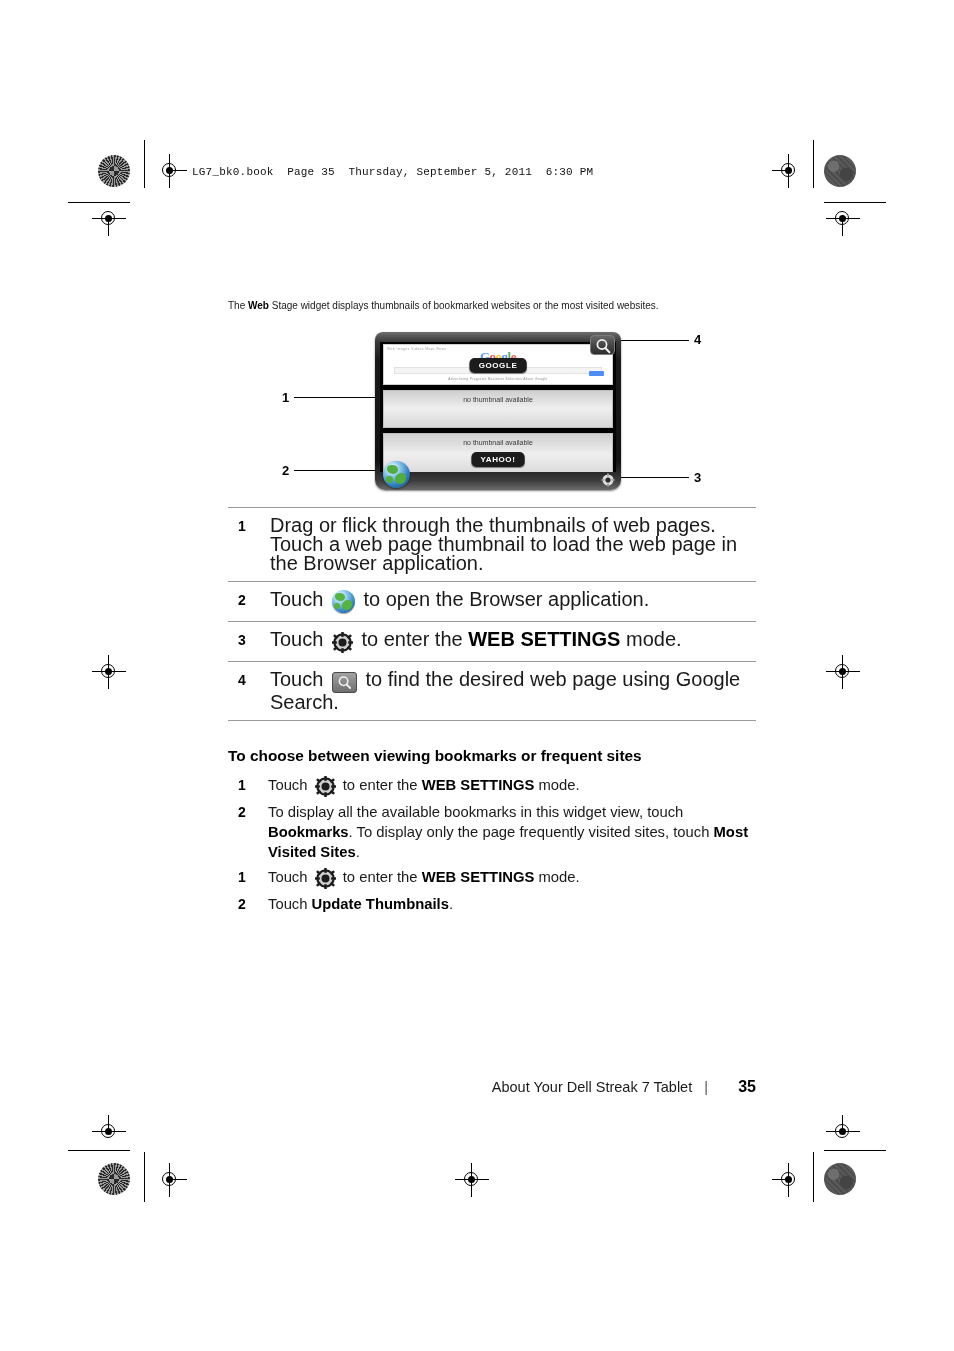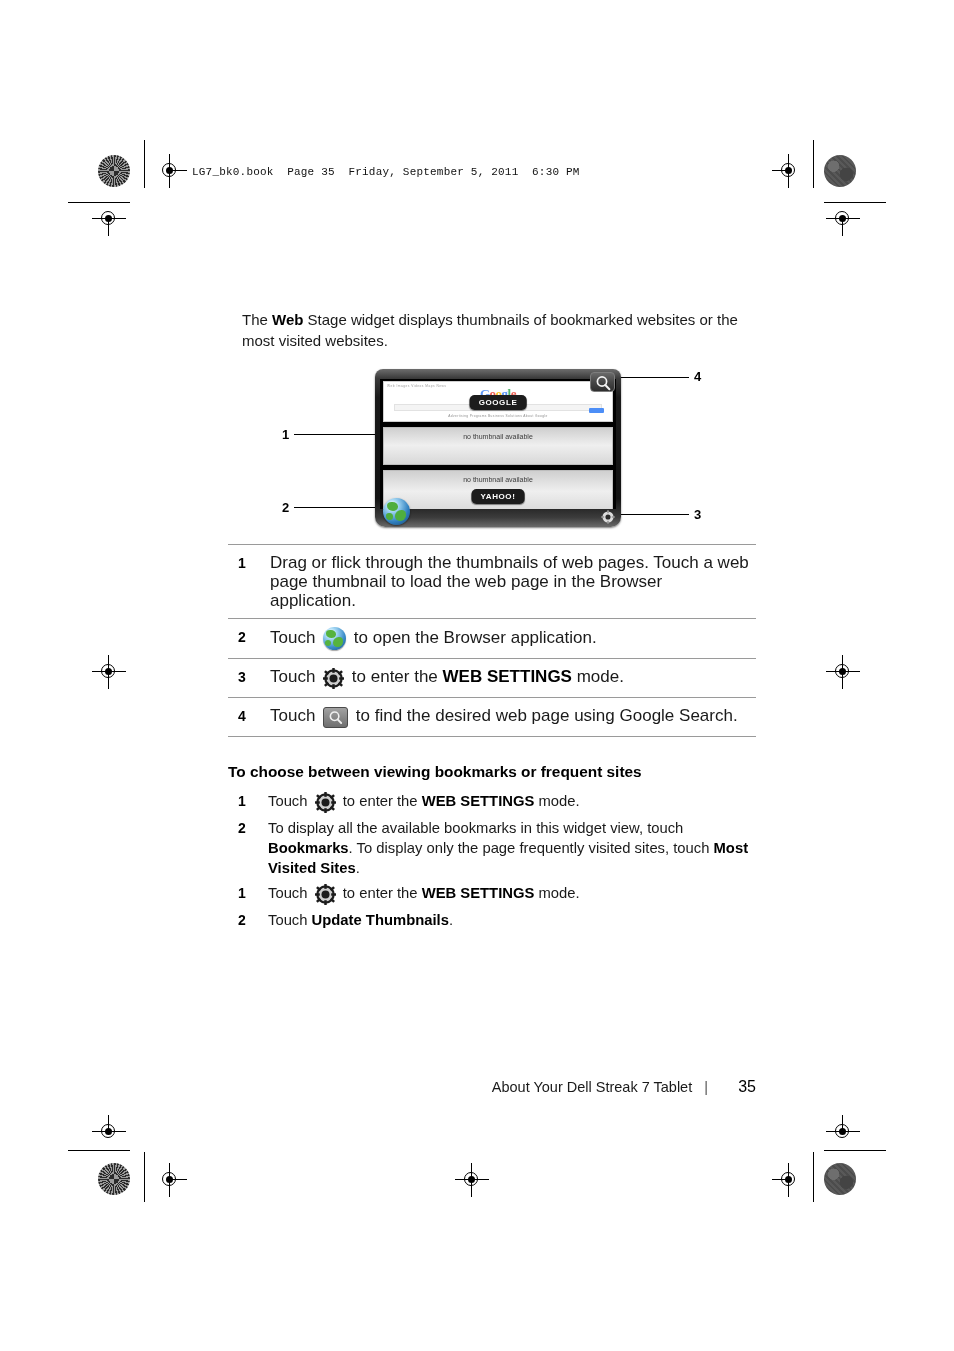--- a/index.html
+++ b/index.html
@@ -82,23 +82,23 @@
   }
 
   h1.section-title {
     font-size: 20.5px;
     font-weight: bold;
     margin: 0 0 17px 0;
     letter-spacing: -0.1px;
     color: #000;
   }
   p.intro {
-    font-size: 15px;
+    font-size: 10px;
     line-height: 21px;
-    margin: 14px;
+    margin: 0;
     color: #1a1a1a;
     width: 516px;
   }
 
   
   .figure {
     position: relative;
     height: 175px;
     margin-top: 12px;
   }
@@ -269,21 +269,21 @@
   
   table.legend {
     width: 528px;
     border-collapse: collapse;
     margin-top: 4px;
   }
   table.legend td {
     border-top: 1px solid #9a9a9a;
     padding: 8px 0 8px 0;
     vertical-align: top;
-    font-size: 17px;
+    font-size: 20px;
     line-height: 19px;
     color: #1a1a1a;
   }
   table.legend tr:last-child td { border-bottom: 1px solid #9a9a9a; }
   table.legend td.num {
     width: 32px;
     font-weight: bold;
     font-size: 14px;
     color: #000;
     padding-left: 10px;
@@ -378,21 +378,21 @@
   #footer {
     position: absolute;
     left: 228px;
     top: 1078px;
     width: 528px;
     text-align: right;
     font-size: 14.5px;
     color: #1a1a1a;
   }
   #footer .sep { margin: 0 12px; color:#555; }
-  #footer .pg { font-size: 16px; font-weight: normal; color:#000; }
+  #footer .pg { font-size: 16px; font-weight: bold; color:#000; }
   #footer .pgwrap { display:inline-block; width: 36px; text-align:right; }
 
   b, strong { font-weight: bold; color: #000; }
 </style>
 </head>
 <body>
 
 <div class="blob" style="left:98px; top:155px;"></div>
 <div class="rule" style="left:144px; top:140px; width:1px; height:48px;"></div>
 <div class="regmark half-right" style="left:153px; top:154px;">
@@ -474,21 +474,21 @@
 
 <div class="regmark half-left" style="left:772px; top:1163px;">
   <div class="vl"></div>
     <div class="hl"></div>
     <div class="ring"></div>
     <div class="dot"></div>
 </div>
 <div class="rule" style="left:813px; top:1152px; width:1px; height:50px;"></div>
 <div class="blob solid" style="left:824px; top:1163px;"></div>
 
-<div style="position:absolute; left:192px; top:166px; font-family:'Liberation Mono', monospace; font-size:11px; color:#111; letter-spacing:.2px; white-space:pre;">LG7_bk0.book  Page 35  Friday, September 5, 2011  6:30 PM</div>
+<div style="position:absolute; left:192px; top:166px; font-family:'Liberation Mono', monospace; font-size:11px; color:#111; letter-spacing:.2px; white-space:pre;">LG7_bk0.book  Page 35  Thursday, September 5, 2011  6:30 PM</div>
 
 <div id="content">
 
 
   <p class="intro"><span>The </span><b>Web</b><span> Stage widget displays thumbnails of bookmarked websites or the most visited websites.</span></p>
 
   <div class="figure">
 
     <div class="callout-num" style="left:54px; top:62px;">1</div>
     <div class="lead" style="left:66px; top:69px; width:82px; height:1px;"></div>

